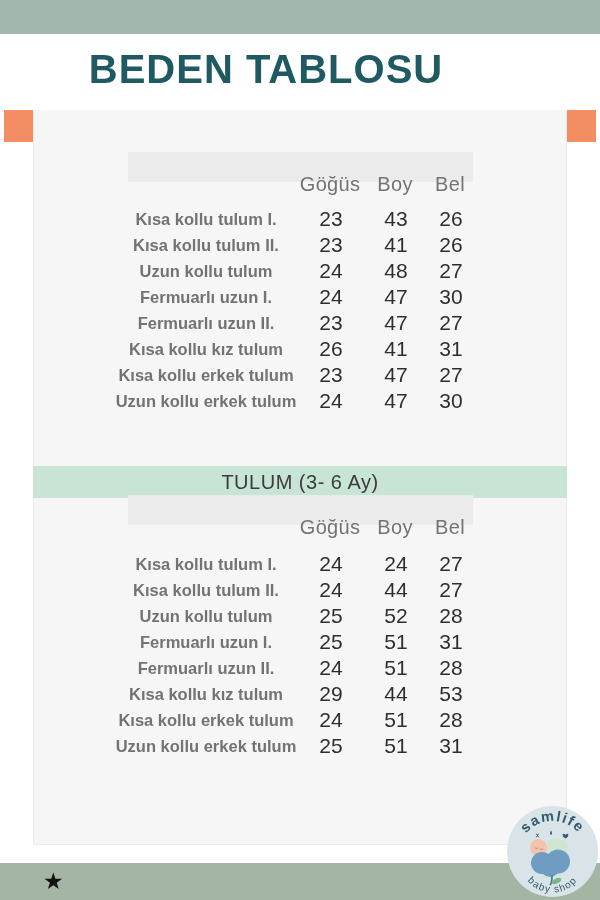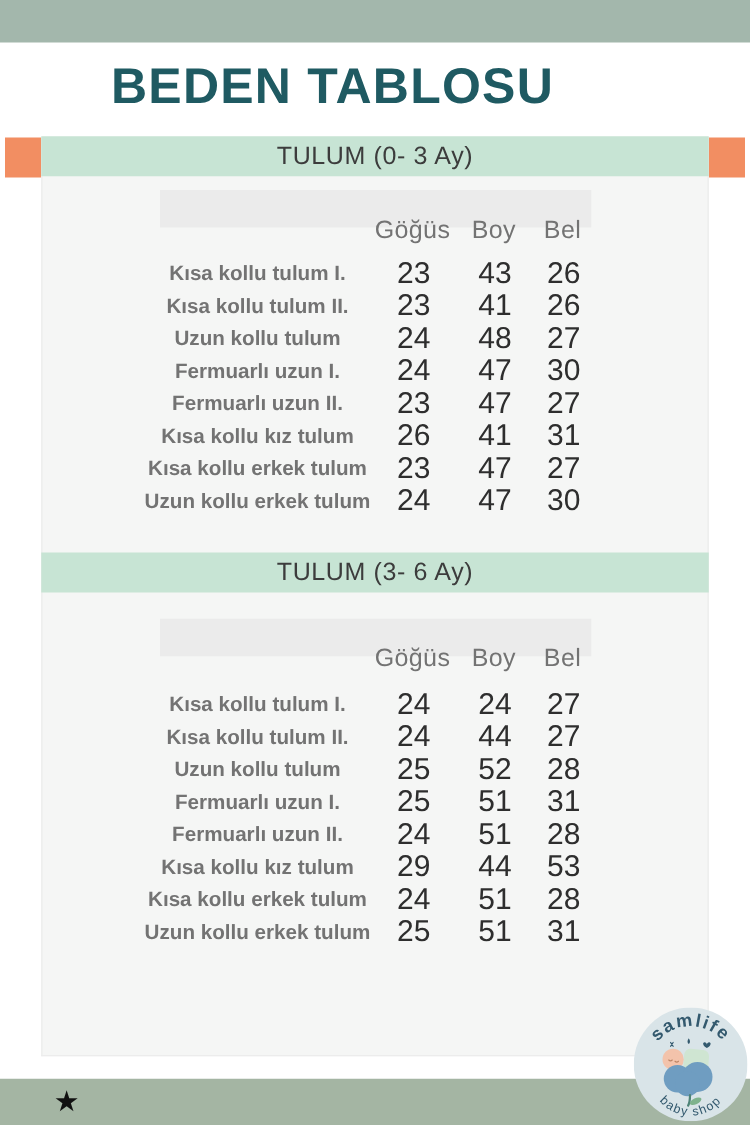--- a/index.html
+++ b/index.html
@@ -24,21 +24,21 @@
     position:absolute; top:110px; width:29px; height:32px; background:#f28e62;
   }
   .accent-left  { left:4px; }
   .accent-right { left:567px; }
   .band {
     position:absolute; left:-1px; width:534px; height:32px; background:#c7e4d4;
     text-align:center; line-height:32px; font-size:20px; color:#3c3c3c;
     letter-spacing:0.5px;
   }
   .band-1 { top:-1px; }
-  .band-2 { top:332px; }
+  .band-2 { top:356px; }
   .thead {
     position:absolute; left:94px; width:345px; height:30px; background:#ebebeb;
   }
   .thead-1 { top:42px; }
   .thead-2 { top:385px; }
   .thead span {
     position:absolute; top:17px; transform:translateX(-50%);
     line-height:30px; font-size:20px; color:#737373; letter-spacing:0.3px;
   }
   .hc1 { left:202px; }
@@ -48,21 +48,21 @@
   .trows-1 { top:96px; }
   .trows-2 { top:441px; }
   .trow { position:relative; height:26px; }
   .tlabel {
     position:absolute; left:172px; transform:translateX(-50%);
     white-space:nowrap; line-height:26px;
     font-size:16.5px; font-weight:700; color:#737373;
   }
   .tnum {
     position:absolute; transform:translateX(-50%); line-height:26px;
-    font-size:24px; color:#2e2e2e;
+    font-size:21px; color:#2e2e2e;
   }
   .nc1 { left:297px; }
   .nc2 { left:362px; }
   .nc3 { left:417px; }
   .footer-band {
     position:absolute; left:0; top:863px; width:600px; height:37px;
     background:#a4b5a3; z-index:1;
   }
   .star-icon {
     position:absolute; left:43px; top:4px; font-size:23px; color:#111;
@@ -82,21 +82,20 @@
 
 <div class="top-band"></div>
 
 <h1 class="page-title">BEDEN TABLOSU</h1>
 
 <div class="accent accent-left"></div>
 <div class="accent accent-right"></div>
 
 <div class="card">
 
-  <div class="band band-1">TULUM (0- 3 Ay)</div>
 
   <div class="thead thead-1">
     <span class="hc1">Göğüs</span>
     <span class="hc2">Boy</span>
     <span class="hc3">Bel</span>
   </div>
 
   <div class="trows trows-1">
 
       <div class="trow">

